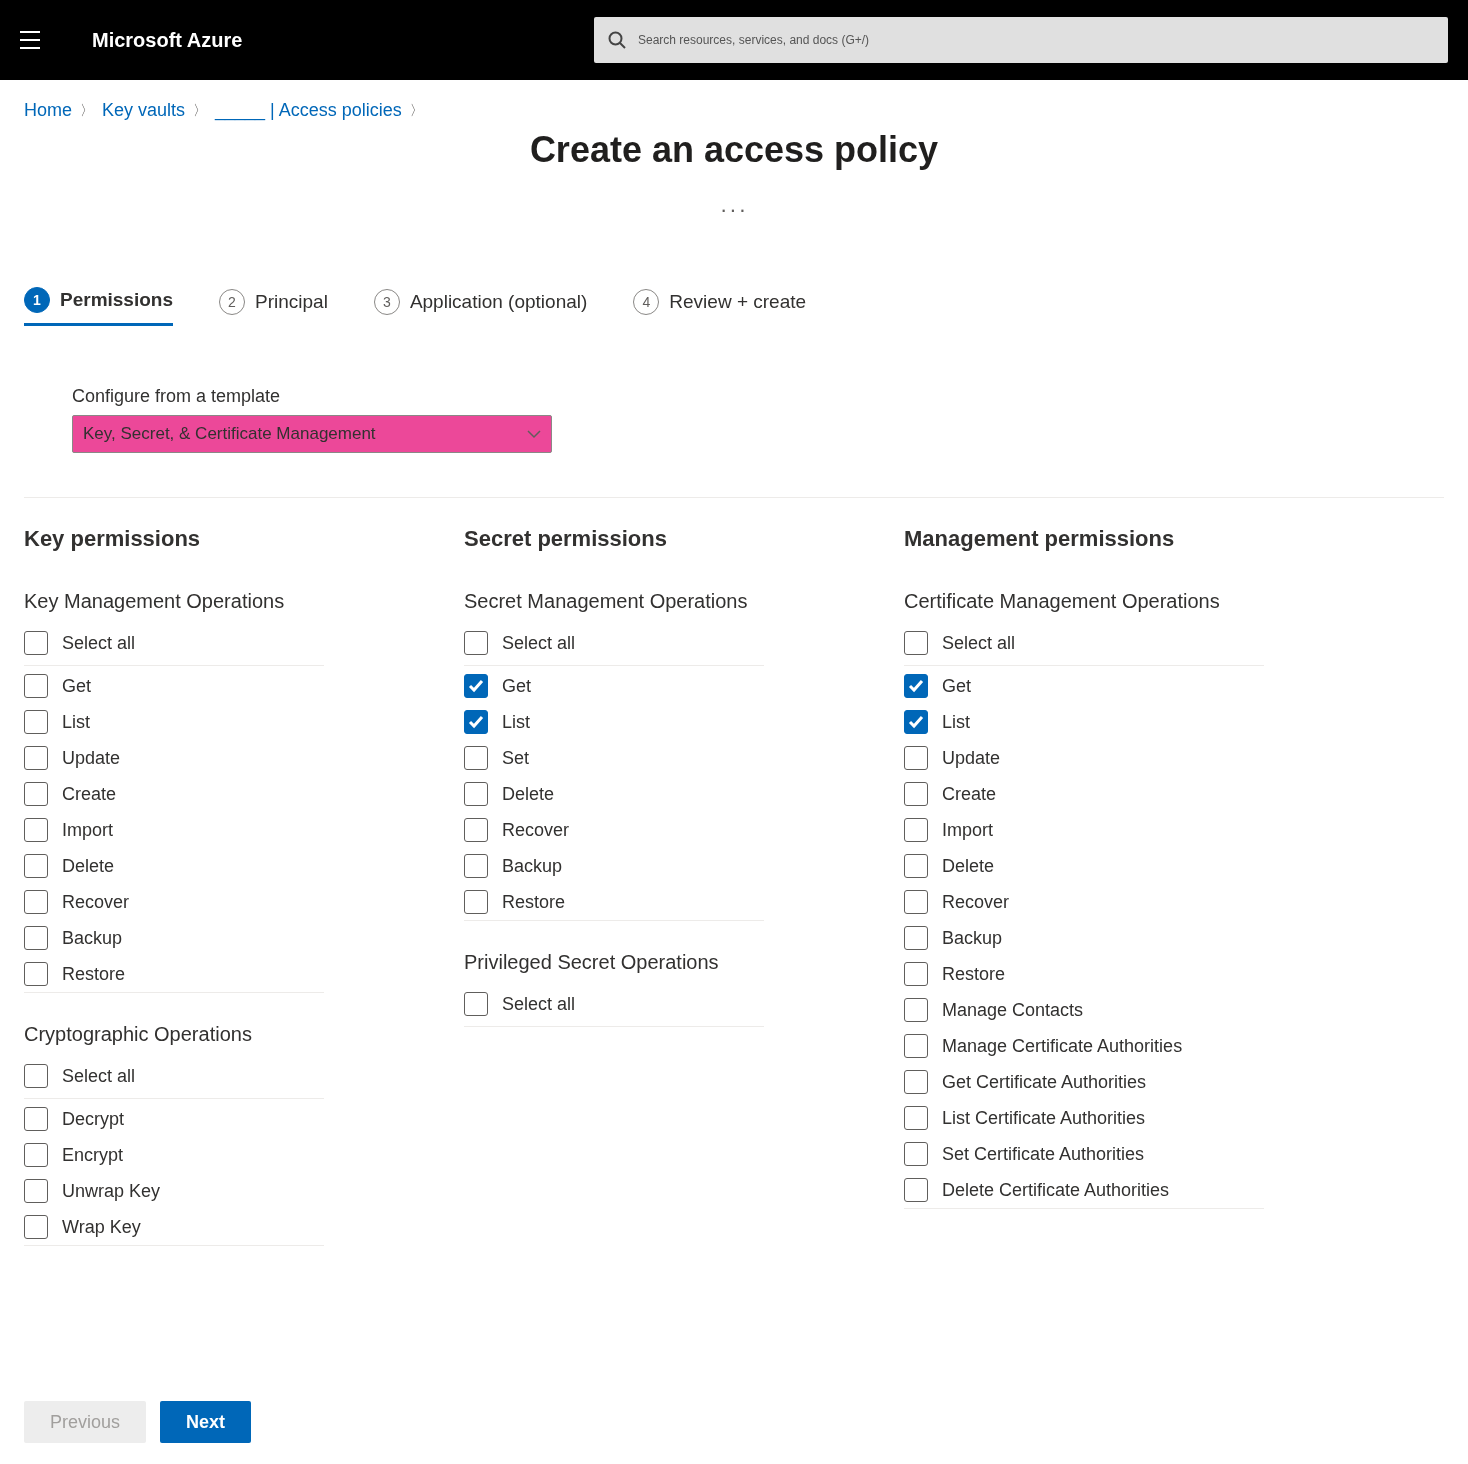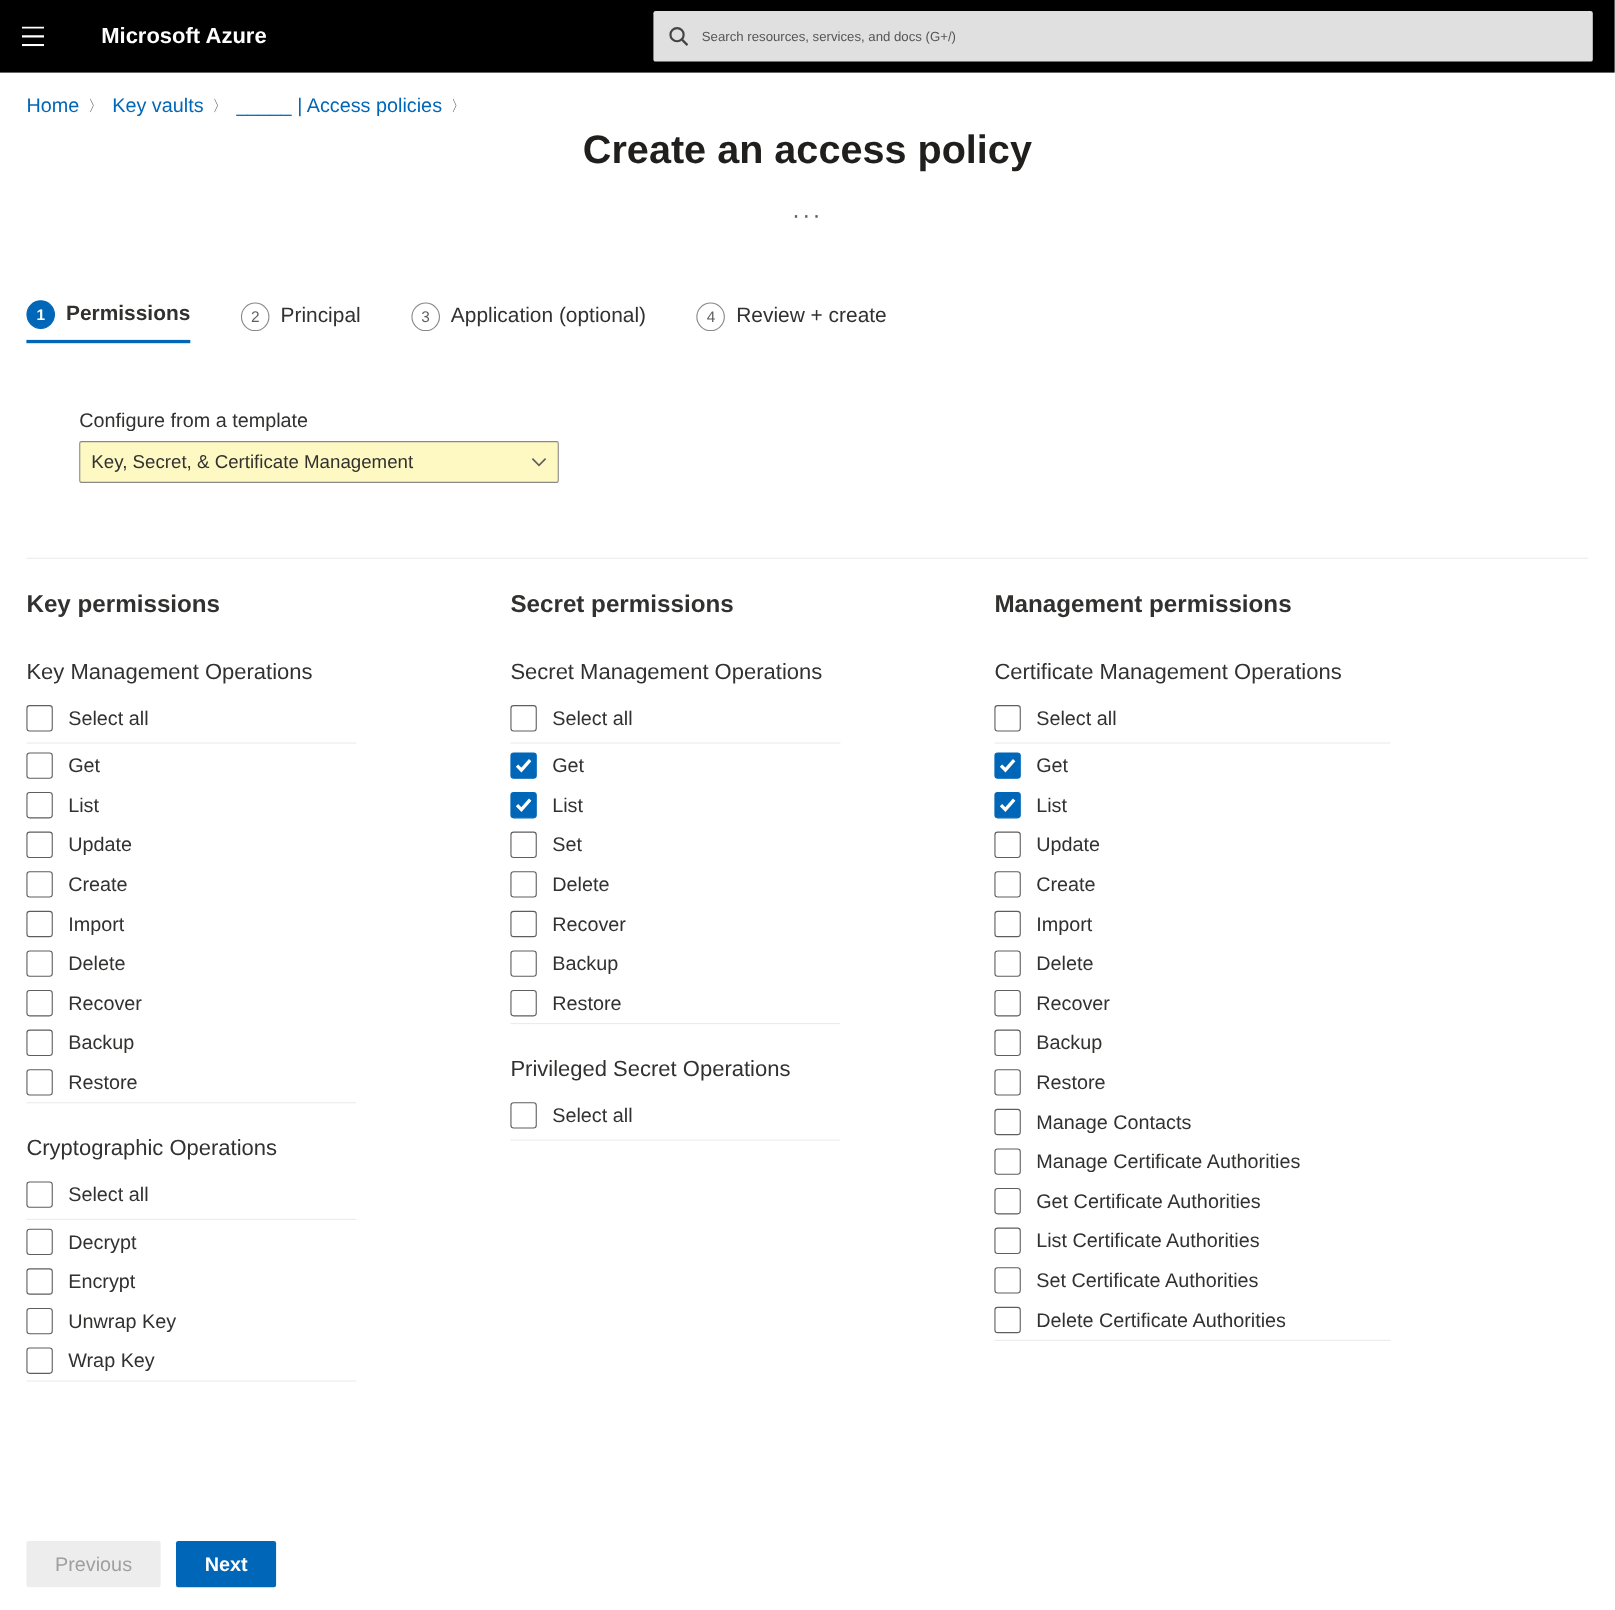--- a/index.html
+++ b/index.html
@@ -10,21 +10,21 @@
     background: #fff;
     width: 1468px;
     height: 1464px;
     overflow: hidden;
     position: relative;
   }
   
   .topbar {
     background: #000;
     color: #fff;
-    height: 66px;
+    height: 80px;
     display: flex;
     align-items: center;
     padding: 0 10px;
   }
   .hamburger {
     width: 40px; height: 40px;
     display: flex; align-items: center; justify-content: center;
     cursor: pointer;
   }
   .hamburger svg { stroke: #fff; }
@@ -117,38 +117,38 @@
   .step.active .circle {
     background: #0067b8;
     border-color: #0067b8;
     color: #fff;
   }
   
   .template-section { margin-top: 60px; margin-left: 48px; }
   .template-label { font-size: 18px; color: #323130; }
   .select-box {
     margin-top: 8px;
-    width: 436px;
+    width: 480px;
     height: 38px;
     border: 1px solid #8a8886;
     border-radius: 2px;
     display: flex;
     align-items: center;
     padding: 0 10px;
     font-size: 17px;
     cursor: pointer;
     justify-content: space-between;
-    background: #fef9c3;
+    background: #ec4899;
   }
   .select-box .chev { color: #605e5c; }
   
   .cols {
     display: flex;
     gap: 140px;
-    margin-top: 68px;
+    margin-top: 44px;
     border-top: 1px solid #edebe9;
     padding-top: 28px;
   }
   .col { width: 300px; }
   .col.last { width: 360px; }
   .col-title { font-size: 22px; font-weight: 700; margin-bottom: 38px; }
   .group-title { font-size: 20px; color: #323130; margin-bottom: 12px; margin-top: 30px;}
   .group-title:first-of-type { margin-top: 0; }
   .check-row {
     display: flex;

